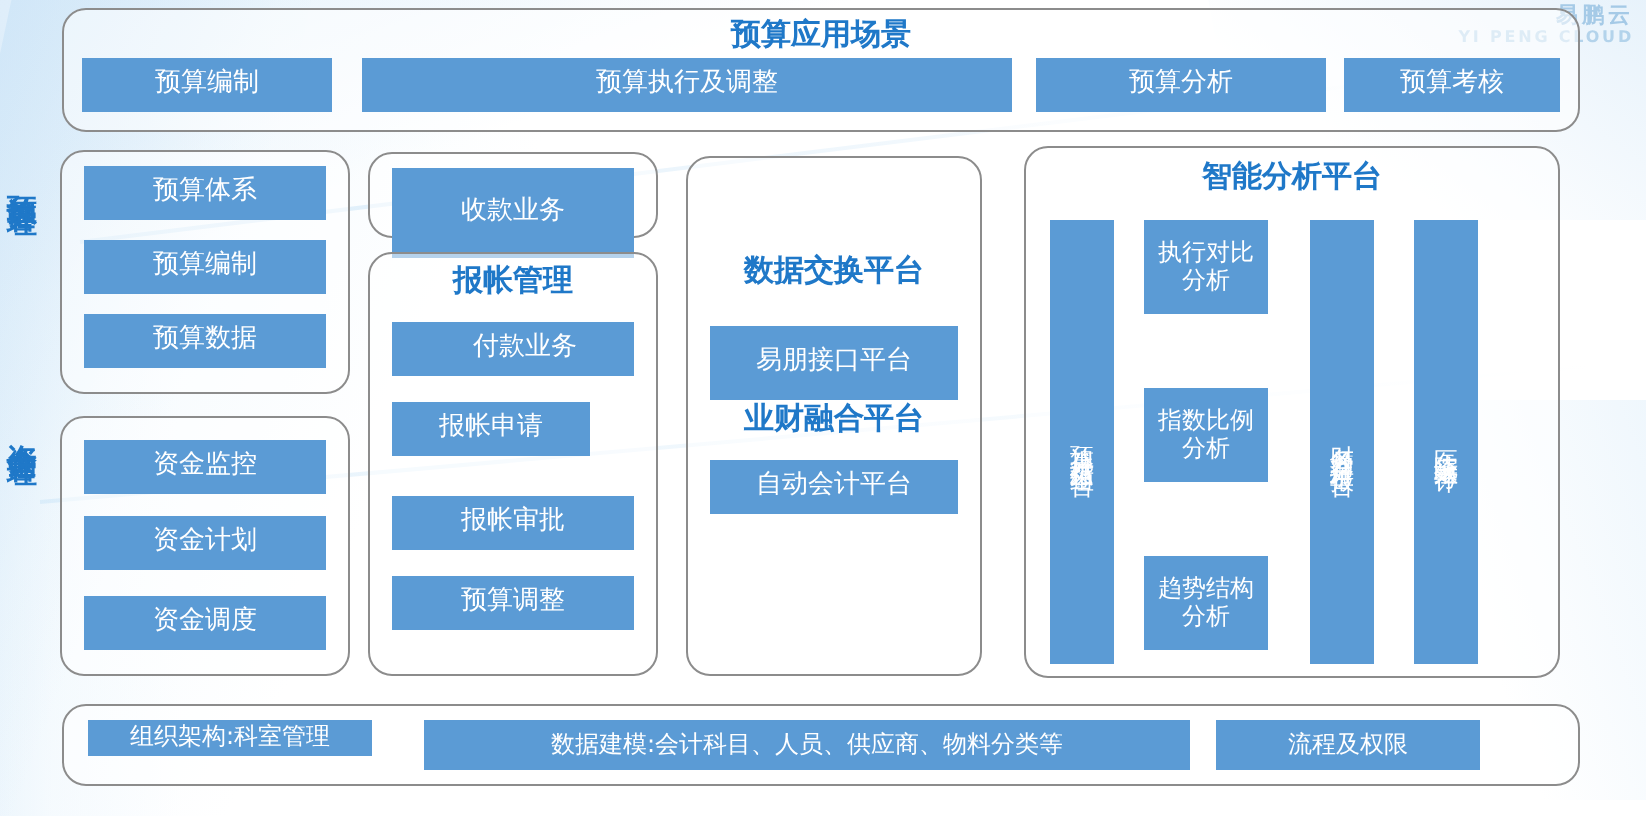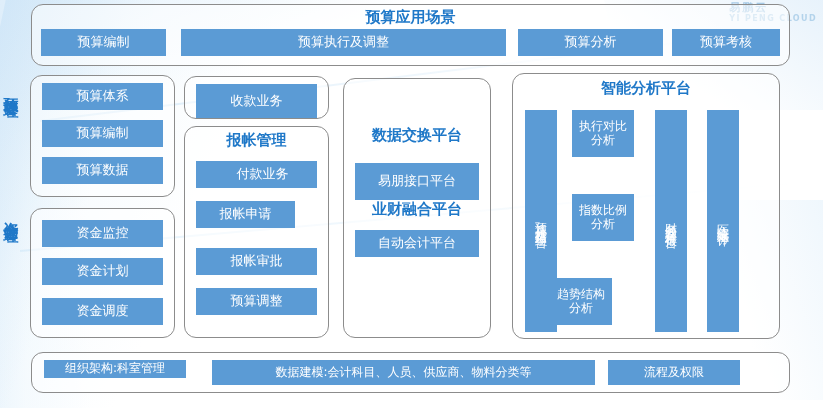--- a/index.html
+++ b/index.html
@@ -30,21 +30,21 @@
   .r4{right:-20px;top:-10px;width:230px;height:120px;
       background:linear-gradient(220deg,rgba(162,205,240,.5),rgba(162,205,240,0) 75%);
       transform:skewX(10deg);}
   .r5{right:-10px;top:200px;width:120px;height:200px;
       background:linear-gradient(250deg,rgba(186,220,245,.45),rgba(186,220,245,0) 70%);}
 
   .watermark{
     position:absolute;right:6px;top:2px;
     color:rgba(110,170,215,.45);
     font-size:8px;letter-spacing:1.4px;font-weight:bold;
-    line-height:11px;
+    text-align:right;line-height:11px;
   }
   .watermark .wm-cn{font-size:11px;letter-spacing:2px;color:rgba(96,160,210,.5);}
 
   
   .panel{
     position:absolute;
     border:1.5px solid #8c8c8c;
     border-radius:12px;
     background:rgba(255,255,255,0.55);
     box-sizing:border-box;
@@ -115,21 +115,21 @@
   <div class="chip" style="left:42px;top:83px;width:121px;height:27px;font-size:13px;">预算体系</div>
   <div class="chip" style="left:42px;top:120px;width:121px;height:27px;font-size:13px;">预算编制</div>
   <div class="chip" style="left:42px;top:157px;width:121px;height:27px;font-size:13px;">预算数据</div>
 
   <div class="panel" style="left:30px;top:208px;width:145px;height:130px;"></div>
   <div class="chip" style="left:42px;top:220px;width:121px;height:27px;font-size:13px;">资金监控</div>
   <div class="chip" style="left:42px;top:258px;width:121px;height:27px;font-size:13px;">资金计划</div>
   <div class="chip" style="left:42px;top:298px;width:121px;height:27px;font-size:13px;">资金调度</div>
 
   <div class="panel" style="left:184px;top:76px;width:145px;height:43px;"></div>
-  <div class="chip" style="left:196px;top:84px;width:121px;height:34px;font-size:13px;">收款业务</div>
+  <div class="chip" style="left:196px;top:84px;width:121px;height:45px;font-size:13px;">收款业务</div>
 
   <div class="panel" style="left:184px;top:126px;width:145px;height:212px;"></div>
   <div class="panel-title" style="left:184px;top:131px;width:145px;font-size:15px;">报帐管理</div>
   <div class="chip" style="left:196px;top:161px;width:121px;height:27px;font-size:13px;padding-left:12px;">付款业务</div>
   <div class="chip" style="left:196px;top:201px;width:99px;height:27px;font-size:13px;">报帐申请</div>
   <div class="chip" style="left:196px;top:248px;width:121px;height:27px;font-size:13px;">报帐审批</div>
   <div class="chip" style="left:196px;top:288px;width:121px;height:27px;font-size:13px;">预算调整</div>
 
   <div class="panel" style="left:343px;top:78px;width:148px;height:260px;"></div>
   <div class="panel-title" style="left:343px;top:126px;width:148px;font-size:15px;">数据交换平台</div>
@@ -137,21 +137,21 @@
   <div class="panel-title" style="left:343px;top:200px;width:148px;font-size:15px;">业财融合平台</div>
   <div class="chip" style="left:355px;top:230px;width:124px;height:27px;font-size:13px;">自动会计平台</div>
 
   <div class="panel" style="left:512px;top:73px;width:268px;height:266px;"></div>
   <div class="panel-title" style="left:512px;top:79px;width:268px;font-size:15px;">智能分析平台</div>
 
   <div class="chip vert" style="left:525px;top:110px;width:32px;height:222px;font-size:12px;">预算分析指标组合</div>
 
   <div class="chip" style="left:572px;top:110px;width:62px;height:47px;font-size:12px;padding:0 3px;">执行对比分析</div>
   <div class="chip" style="left:572px;top:194px;width:62px;height:47px;font-size:12px;padding:0 3px;">指数比例分析</div>
-  <div class="chip" style="left:550px;top:278px;width:62px;height:47px;font-size:12px;padding:0 5px;">趋势结构分析</div>
+  <div class="chip" style="left:572px;top:278px;width:62px;height:47px;font-size:12px;padding:0 5px;">趋势结构分析</div>
 
   <div class="chip vert" style="left:655px;top:110px;width:32px;height:222px;font-size:12px;">财务管理分析报告</div>
   <div class="chip vert" style="left:707px;top:110px;width:32px;height:222px;font-size:12px;">医院绩效考评</div>
 
   <div class="panel" style="left:31px;top:352px;width:759px;height:41px;"></div>
   <div class="chip" style="left:44px;top:360px;width:142px;height:18px;font-size:12px;">组织架构:科室管理</div>
   <div class="chip" style="left:212px;top:360px;width:383px;height:25px;font-size:12px;">数据建模:会计科目、人员、供应商、物料分类等</div>
   <div class="chip" style="left:608px;top:360px;width:132px;height:25px;font-size:12px;">流程及权限</div>
 
 </div>

